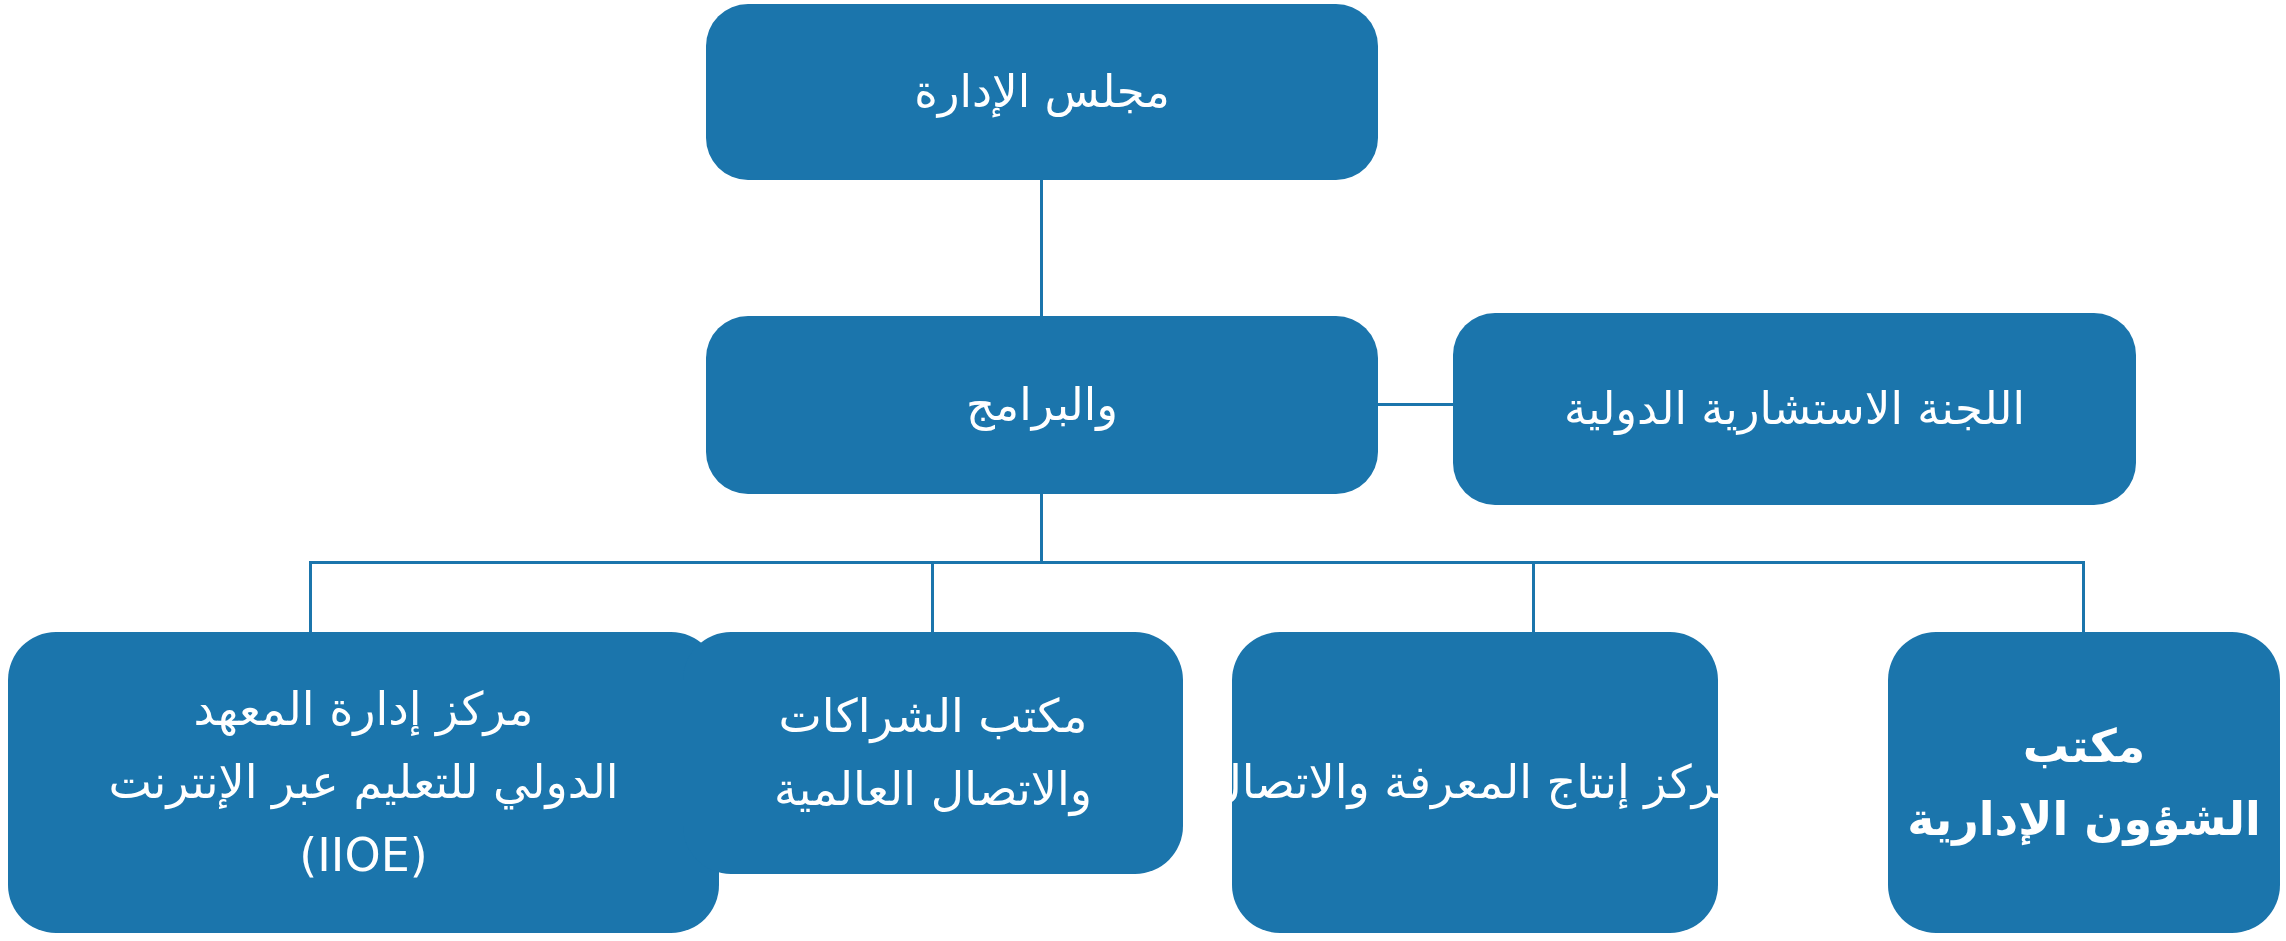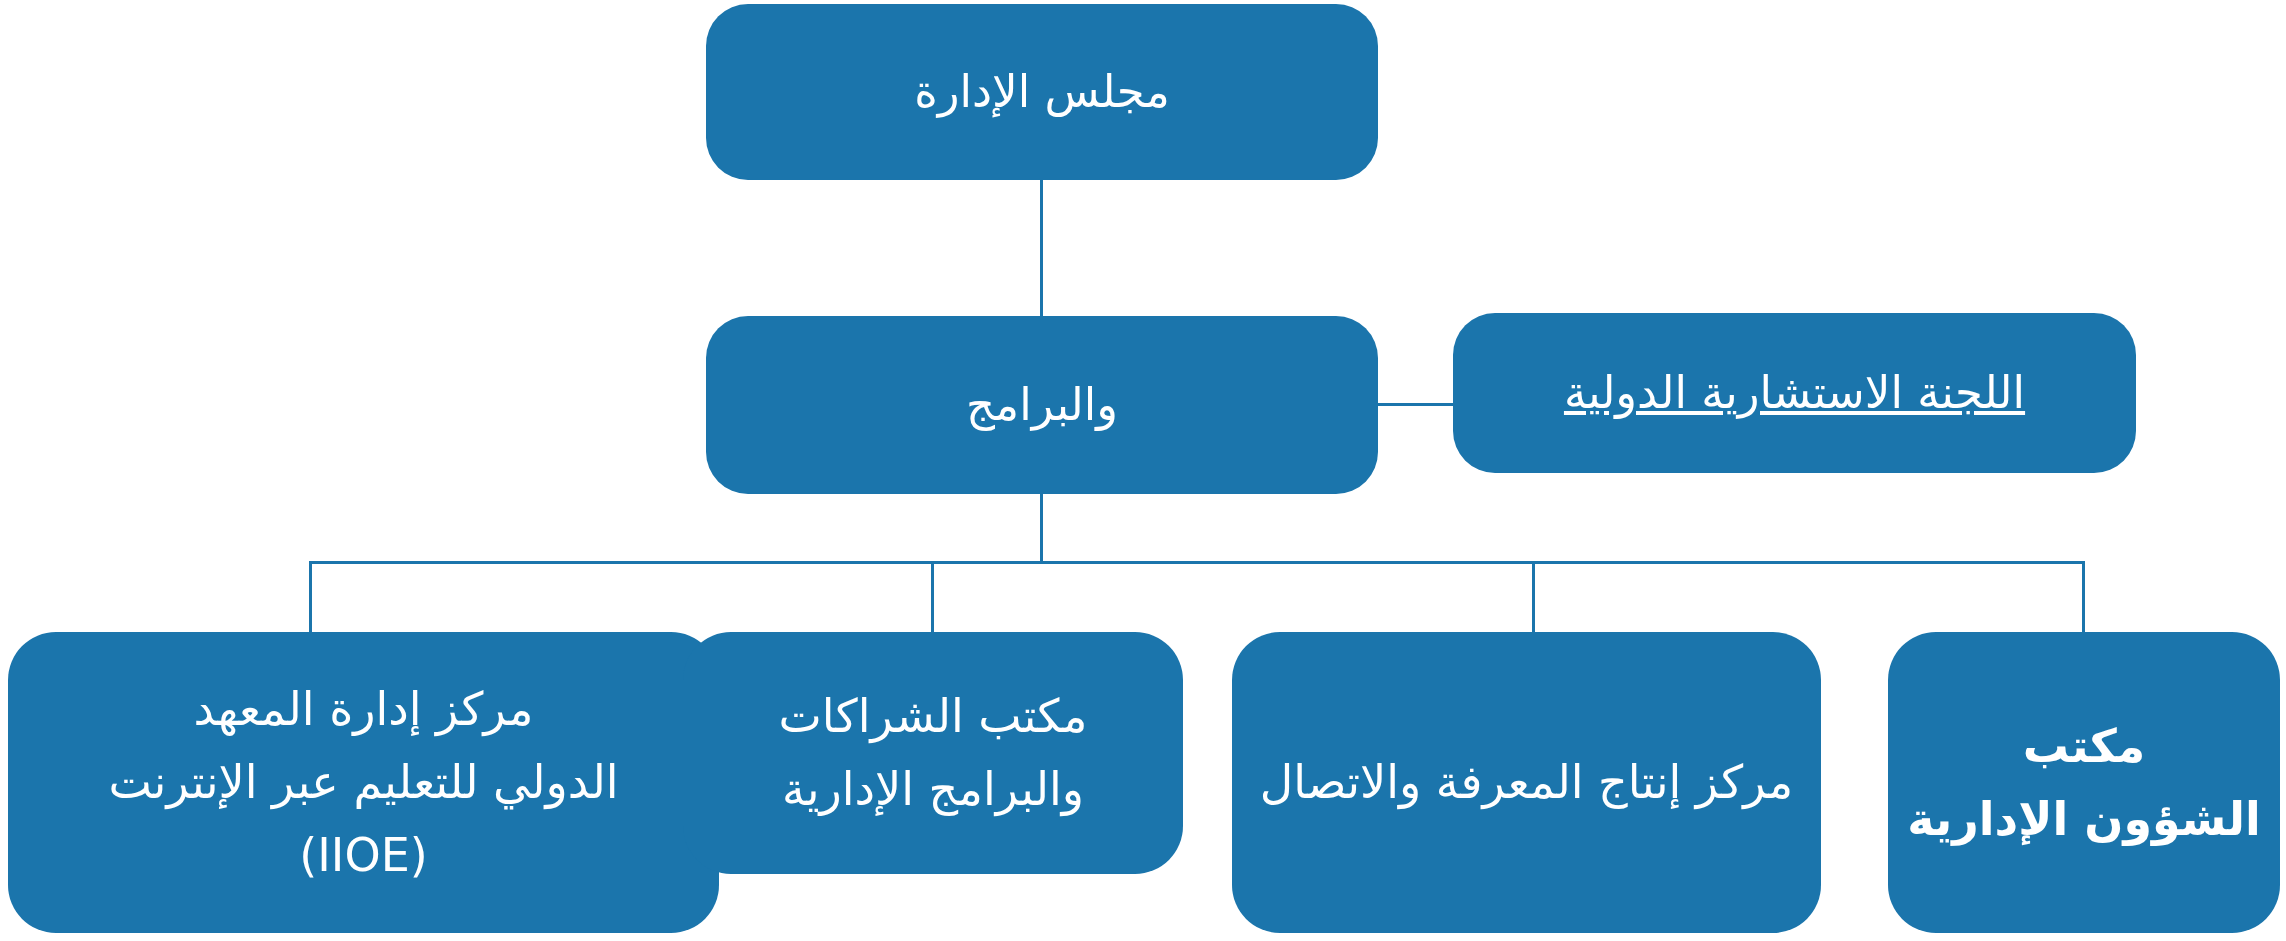--- a/index.html
+++ b/index.html
@@ -34,24 +34,24 @@
   .dept .line {
     font-size: 46px;
   }
   .connector {
     position: absolute;
     background: var(--connector, #1b75ac);
   }
   
   .node-root       { left: 706px;  top: 4px;   width: 672px; height: 176px; }
   .node-leadership { left: 706px;  top: 316px; width: 672px; height: 178px; }
-  .node-advisory   { left: 1453px; top: 313px; width: 683px; height: 160px; text-decoration: underline; }
+  .node-advisory   { left: 1453px; top: 313px; width: 683px; height: 192px; }
   .node-d1         { left: 8px;    top: 632px; width: 711px; height: 301px; border-radius: 48px; }
   .node-d2         { left: 683px;  top: 632px; width: 500px; height: 242px; border-radius: 48px; }
-  .node-d3         { left: 1232px; top: 632px; width: 589px; height: 301px; border-radius: 48px; }
+  .node-d3         { left: 1232px; top: 632px; width: 486px; height: 301px; border-radius: 48px; }
   .node-d4         { left: 1888px; top: 632px; width: 392px; height: 301px; border-radius: 48px; font-weight: bold; }
   
   .conn-v-root-leadership { left: 1040px; top: 180px; width: 3px;    height: 136px; }
   .conn-h-leadership-adv  { left: 1376px; top: 403px; width: 77px;   height: 3px; }
   .conn-v-leadership-bus  { left: 1040px; top: 494px; width: 3px;    height: 68px; }
   .conn-bus               { left: 309px;  top: 561px; width: 1776px; height: 3px; }
   .conn-drop-1            { left: 309px;  top: 562px; width: 3px;    height: 70px; }
   .conn-drop-2            { left: 931px;  top: 562px; width: 3px;    height: 70px; }
   .conn-drop-3            { left: 1532px; top: 562px; width: 3px;    height: 70px; }
   .conn-drop-4            { left: 2082px; top: 562px; width: 3px;    height: 70px; }
@@ -83,21 +83,21 @@
   </div>
 
   <div class="node dept node-d1">
     <div class="line">مركز إدارة المعهد</div>
     <div class="line">الدولي للتعليم عبر الإنترنت</div>
     <div class="line">(IIOE)</div>
   </div>
 
   <div class="node dept node-d2">
     <div class="line">مكتب الشراكات</div>
-    <div class="line">والبرامج الإدارية</div>
+    <div class="line">والاتصال العالمية</div>
   </div>
 
   <div class="node dept node-d3">
     <div class="line">مركز إنتاج المعرفة والاتصال</div>
   </div>
 
   <div class="node dept node-d4">
     <div class="line">مكتب</div>
     <div class="line">الشؤون الإدارية</div>
   </div>

